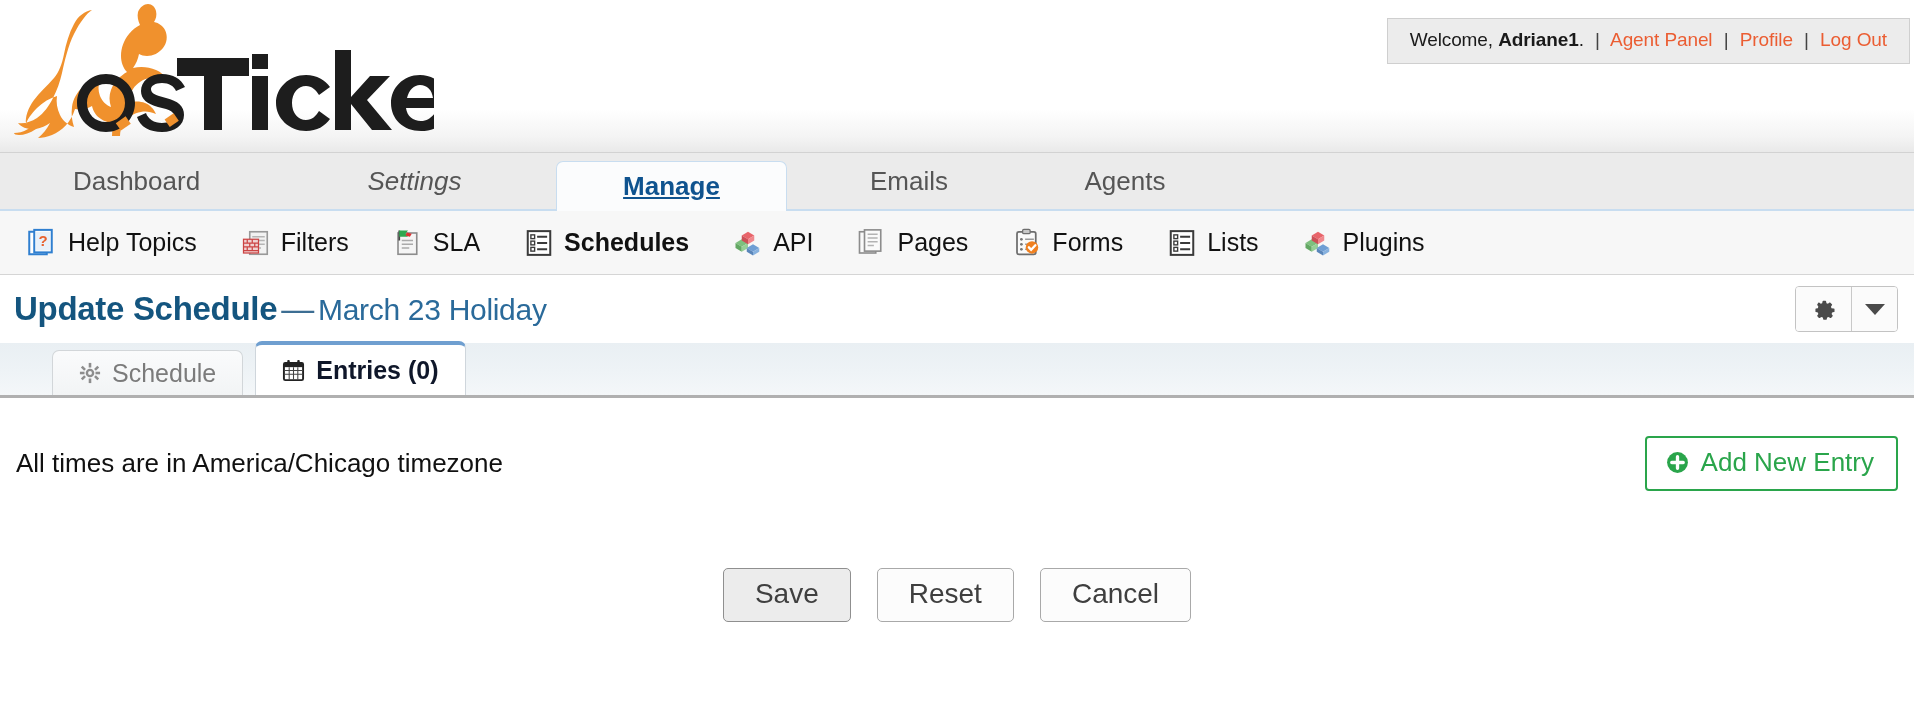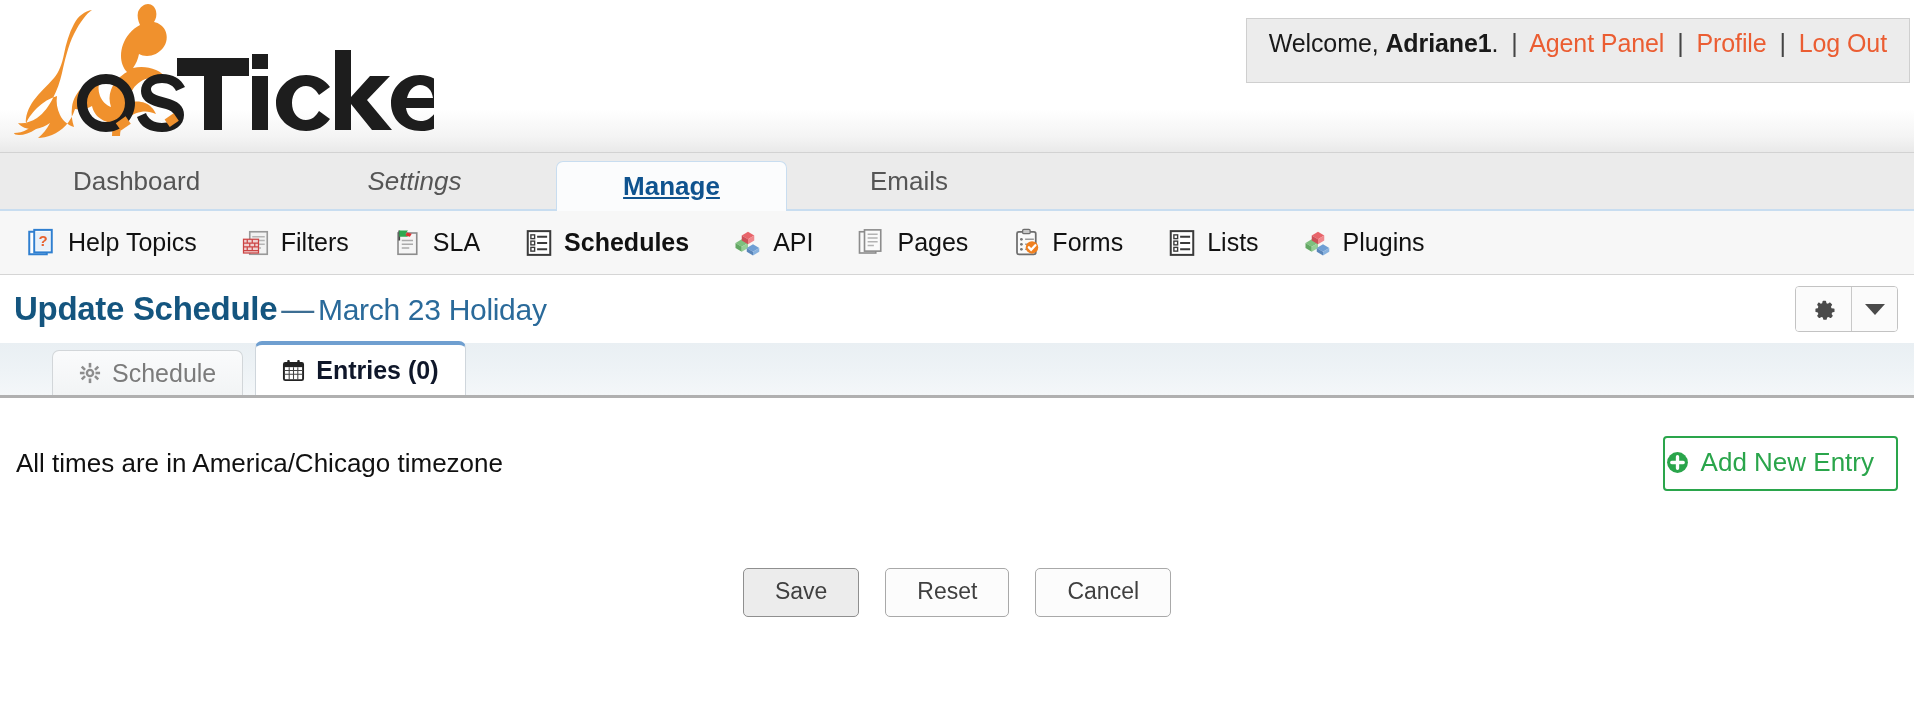--- a/index.html
+++ b/index.html
@@ -23,22 +23,22 @@
     left: 14px; top: 2px;
     width: 420px; height: 140px;
   }
   .logo-wrap svg { display: block; }
 
   .welcome-box {
     position: absolute;
     right: 4px; top: 18px;
     background: #ececec;
     border: 1px solid #cfcfcf;
-    padding: 10px 22px 24px 22px;
-    font-size: 25px;
+    padding: 10px 22px 12px 22px;
+    font-size: 19px;
     color: #1a1a1a;
     white-space: nowrap;
     letter-spacing: -0.1px;
   }
   .welcome-box .uname { font-weight: bold; }
   .welcome-box .sep { color: #444; margin: 0 6px; }
   .welcome-box a {
     color: #eb5d32;
     text-decoration: none;
   }
@@ -214,38 +214,38 @@
     font-size: 26px;
     color: #111;
   }
   .add-entry-btn {
     display: inline-flex;
     border: 2px solid #2aa54b;
     border-radius: 4px;
     background: #ffffff;
     color: #2aa54b;
     font-size: 26px;
-    padding: 9px 22px 11px 0;
+    padding: 9px 22px 11px 18px;
     white-space: nowrap;
   }
   .add-entry-btn .plus-ico {
     margin-right: 11px;
     display: flex;
     align-items: center;
   }
 
   .btn-row {
     display: flex;
     justify-content: center;
     gap: 26px;
     margin-top: 77px;
   }
   .form-btn {
     font-family: "Liberation Sans", sans-serif;
-    font-size: 23px;
+    font-size: 28px;
     color: #3f3f3f;
     padding: 11px 31px 13px 31px;
     border-radius: 5px;
     border: 1px solid #a9a9a9;
     background: #fcfcfc;
     line-height: 1;
   }
   .form-btn.primary {
     background: #ececec;
     border-color: #8f8f8f;
@@ -344,20 +344,23 @@
     </li>
     <li class="nav-settings">
       <span>Settings</span>
     </li>
     <li class="nav-manage active">
       <span>Manage</span>
     </li>
     <li class="nav-emails">
       <span>Emails</span>
     </li>
+    <li class="nav-agents">
+      <span>Agents</span>
+    </li>
   </ul>
 </nav>
 
 <div class="sub-nav">
 
   <div class="sub-item">
     <svg class="sub-ico" viewBox="0 0 24 24">
       <rect x="1" y="3" width="14" height="18" fill="#fff" stroke="#2f7fd0" stroke-width="1.6"></rect>
       <rect x="5" y="1.5" width="14" height="18" fill="#fff" stroke="#2f7fd0" stroke-width="1.6"></rect>
       <rect x="6.5" y="3" width="11" height="15" fill="#e8f1fa"></rect>

